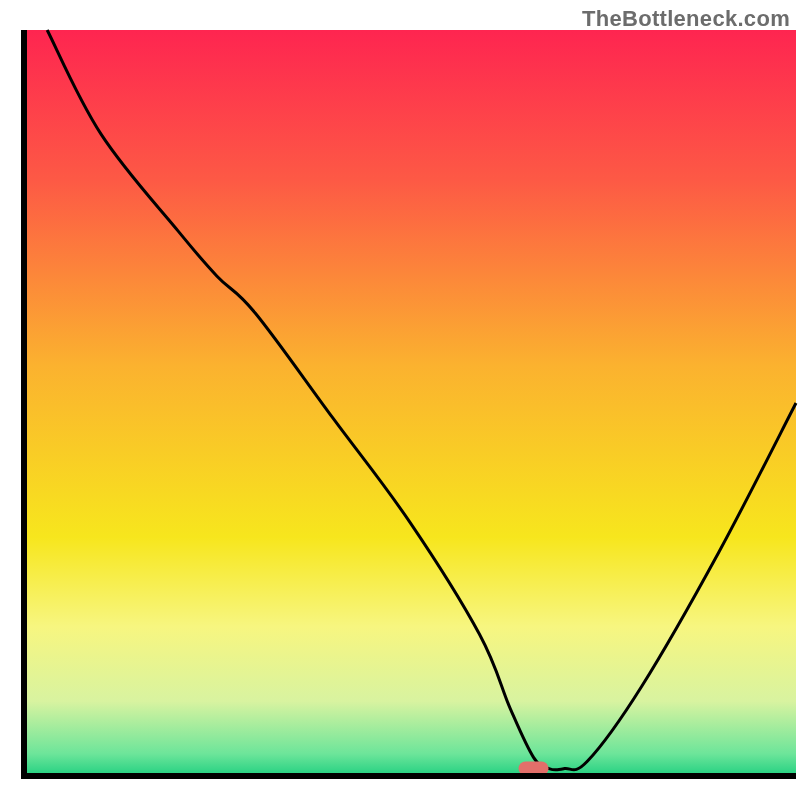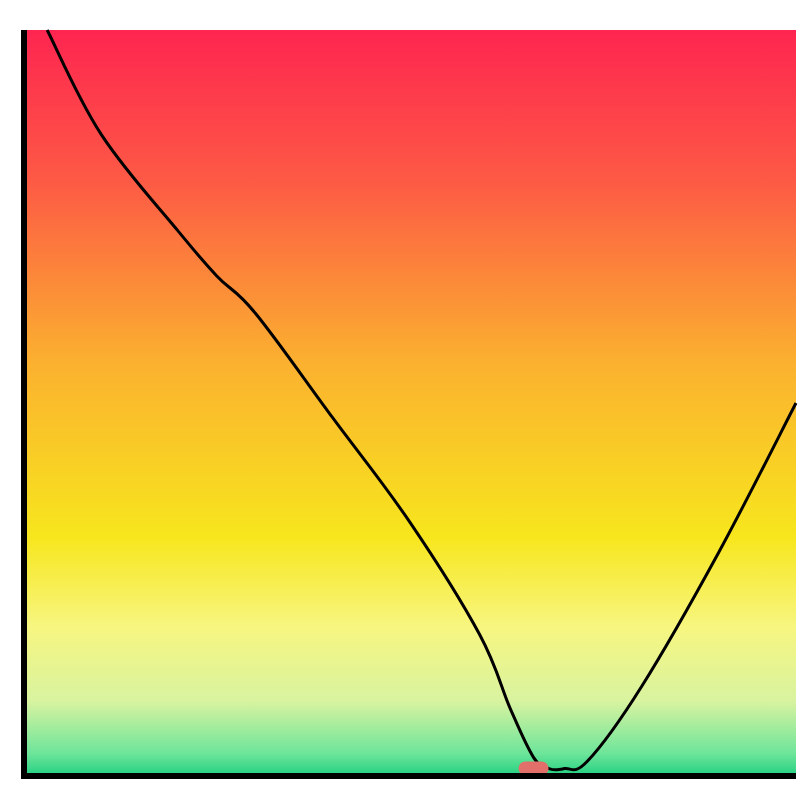--- a/index.html
+++ b/index.html
@@ -49,13 +49,14 @@
 
     <rect id="plot-bg" fill="url(#bg-grad)" x="24" y="30" width="772" height="746"></rect>
 
     <path id="curve" fill="none" stroke="#000" stroke-width="3" d="M 47.16 30 C 56.8872 48.79920000000001, 77.5768 98.18440000000007, 101.2 134.44000000000005 C 124.8232 170.69560000000004, 157.556 205.90679999999998, 178.4 231.41999999999996 C 199.244 256.93319999999994, 203.104 261.40919999999994, 217 276.17999999999995 C 230.896 290.95079999999996, 234.756 287.96680000000003, 255.6 313.48 C 276.444 338.9932, 305.00800000000004 380.3216, 332.8 417.92 C 360.592 455.51840000000004, 383.5976 483.41880000000003, 410 522.36 C 436.4024 561.3012, 461.41519999999997 600.6899999999999, 479.47999999999996 634.26 C 497.54479999999995 667.83, 500.63280000000003 686.7038, 510.36 708.86 C 520.0872 731.0162, 526.572 746.6076, 533.52 757.35 C 540.468 768.0924, 543.4016 766.5258, 548.96 768.54 C 554.5184 770.5541999999999, 557.452 769.8828, 564.4 768.54 C 571.348 767.1972, 573.664 775.8508, 587.56 761.08 C 601.4559999999999 746.3092, 617.9768 724.0784, 641.6 686.48 C 665.2232 648.8816, 691.008 603.2264, 718.8000000000001 552.2 C 746.5920000000001 501.1736, 782.104 429.856, 796 403"></path>
 
     <rect id="marker" rx="7" ry="7" x="518.52" y="761.54" width="30" height="14" fill="#e36f6a"></rect>
 
     <line id="axis-left" stroke="#000" stroke-width="6" x1="24" y1="30" x2="24" y2="779"></line>
     <line id="axis-bottom" stroke="#000" stroke-width="6" x1="21" y1="776" x2="796" y2="776"></line>
   </svg>
+  <div class="watermark">TheBottleneck.com</div>
 </div>
 
 </body></html>

